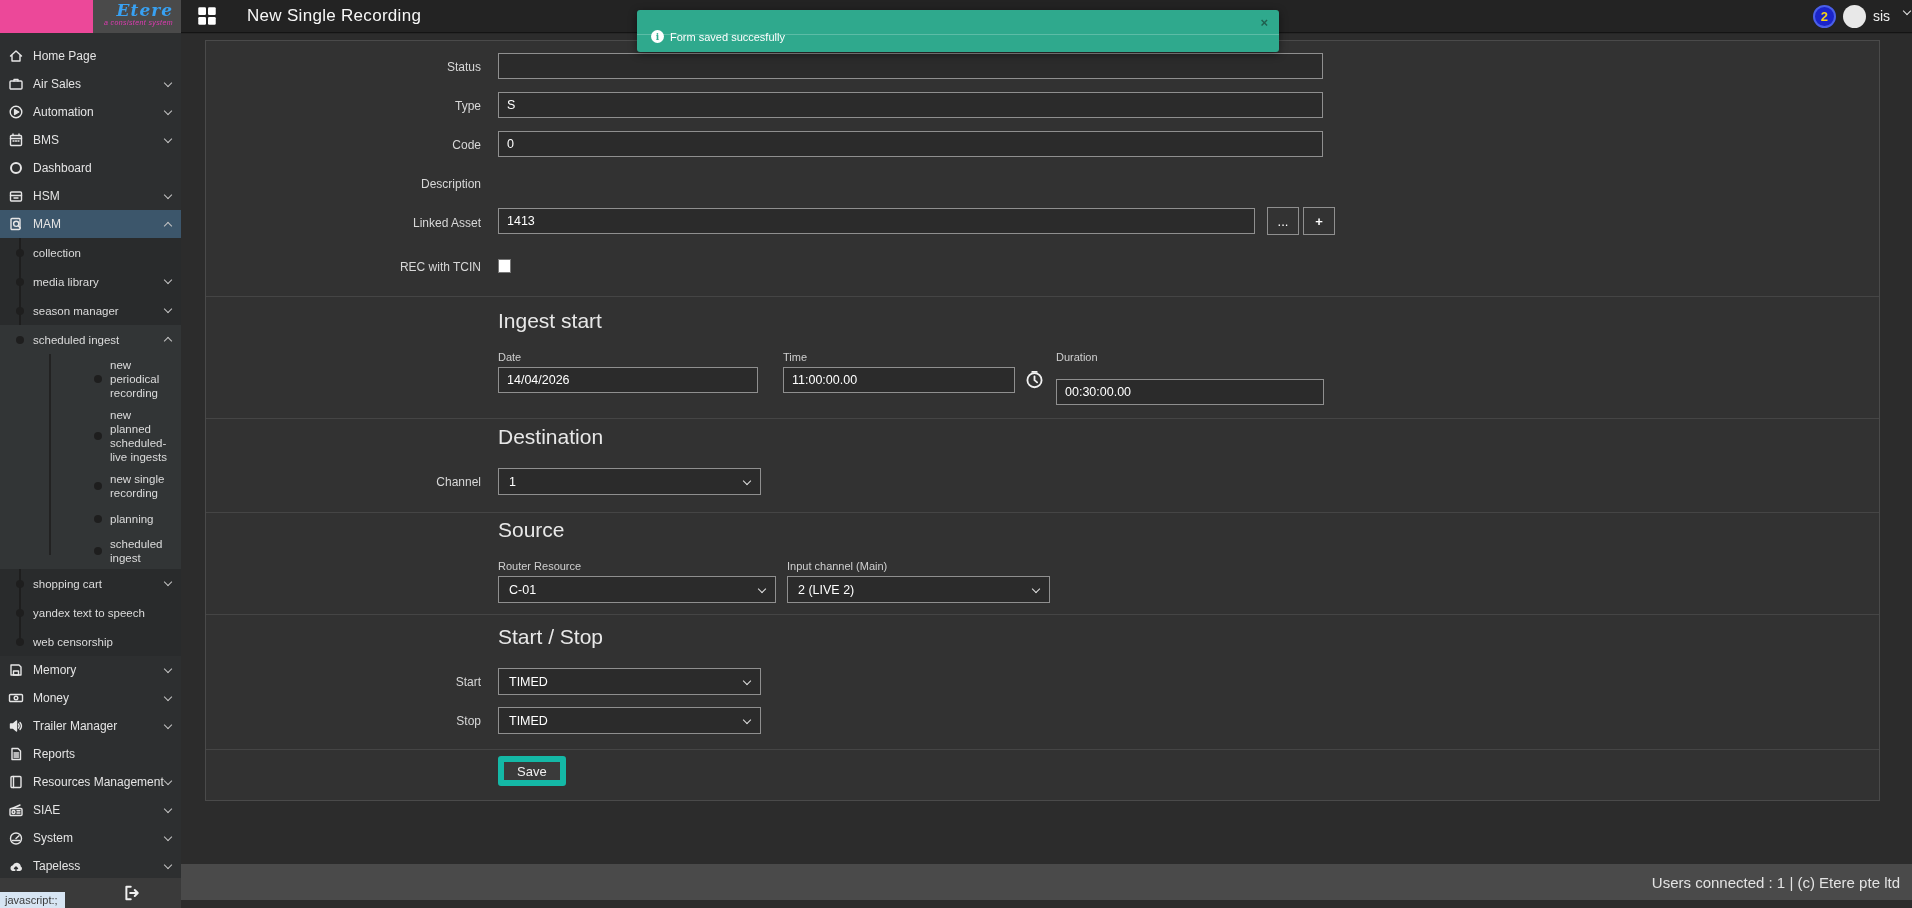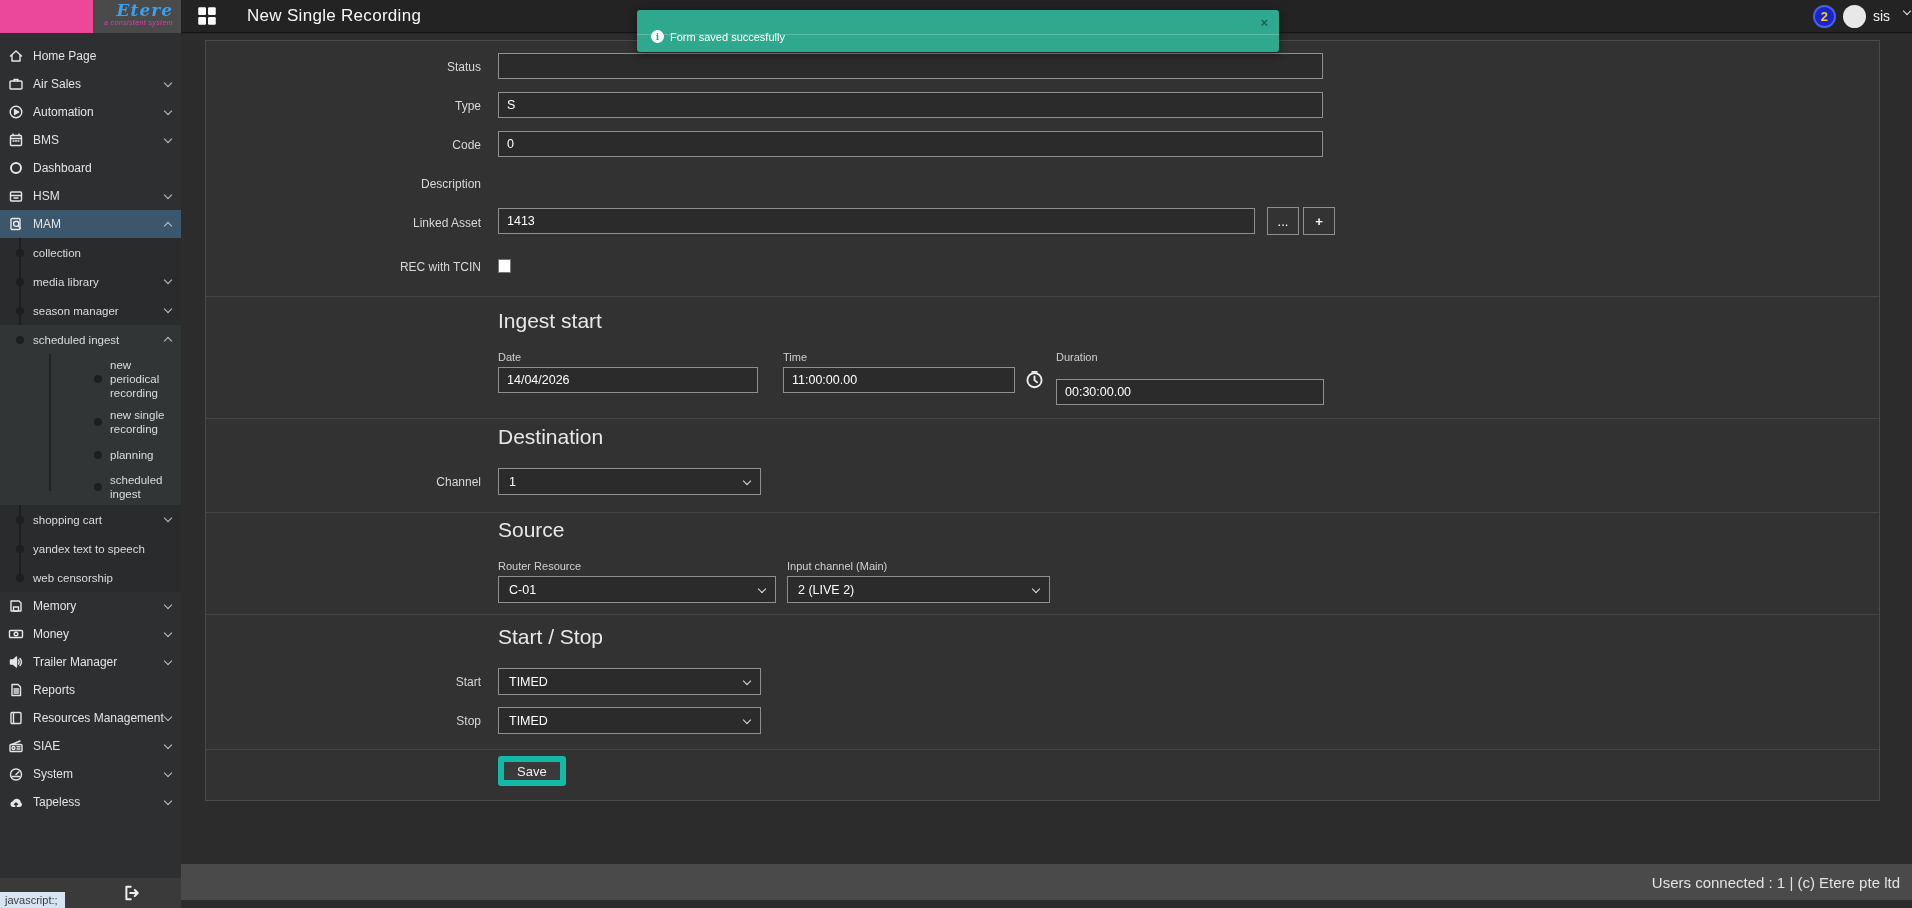--- a/index.html
+++ b/index.html
@@ -191,20 +191,23 @@
         </div>
         <div class="sub-item sub-head">
           <span>scheduled ingest</span>
           <span class="chev up"></span>
         </div>
         <div class="subgroup">
           <div class="sub-item">
             <span>new periodical recording</span>
           </div>
           <div class="sub-item">
+            <span style="width:108px">new planned scheduled-live ingests</span>
+          </div>
+          <div class="sub-item">
             <span>new single recording</span>
           </div>
           <div class="sub-item">
             <span>planning</span>
           </div>
           <div class="sub-item">
             <span>scheduled ingest</span>
           </div>
         </div>
         <div class="sub-item">

